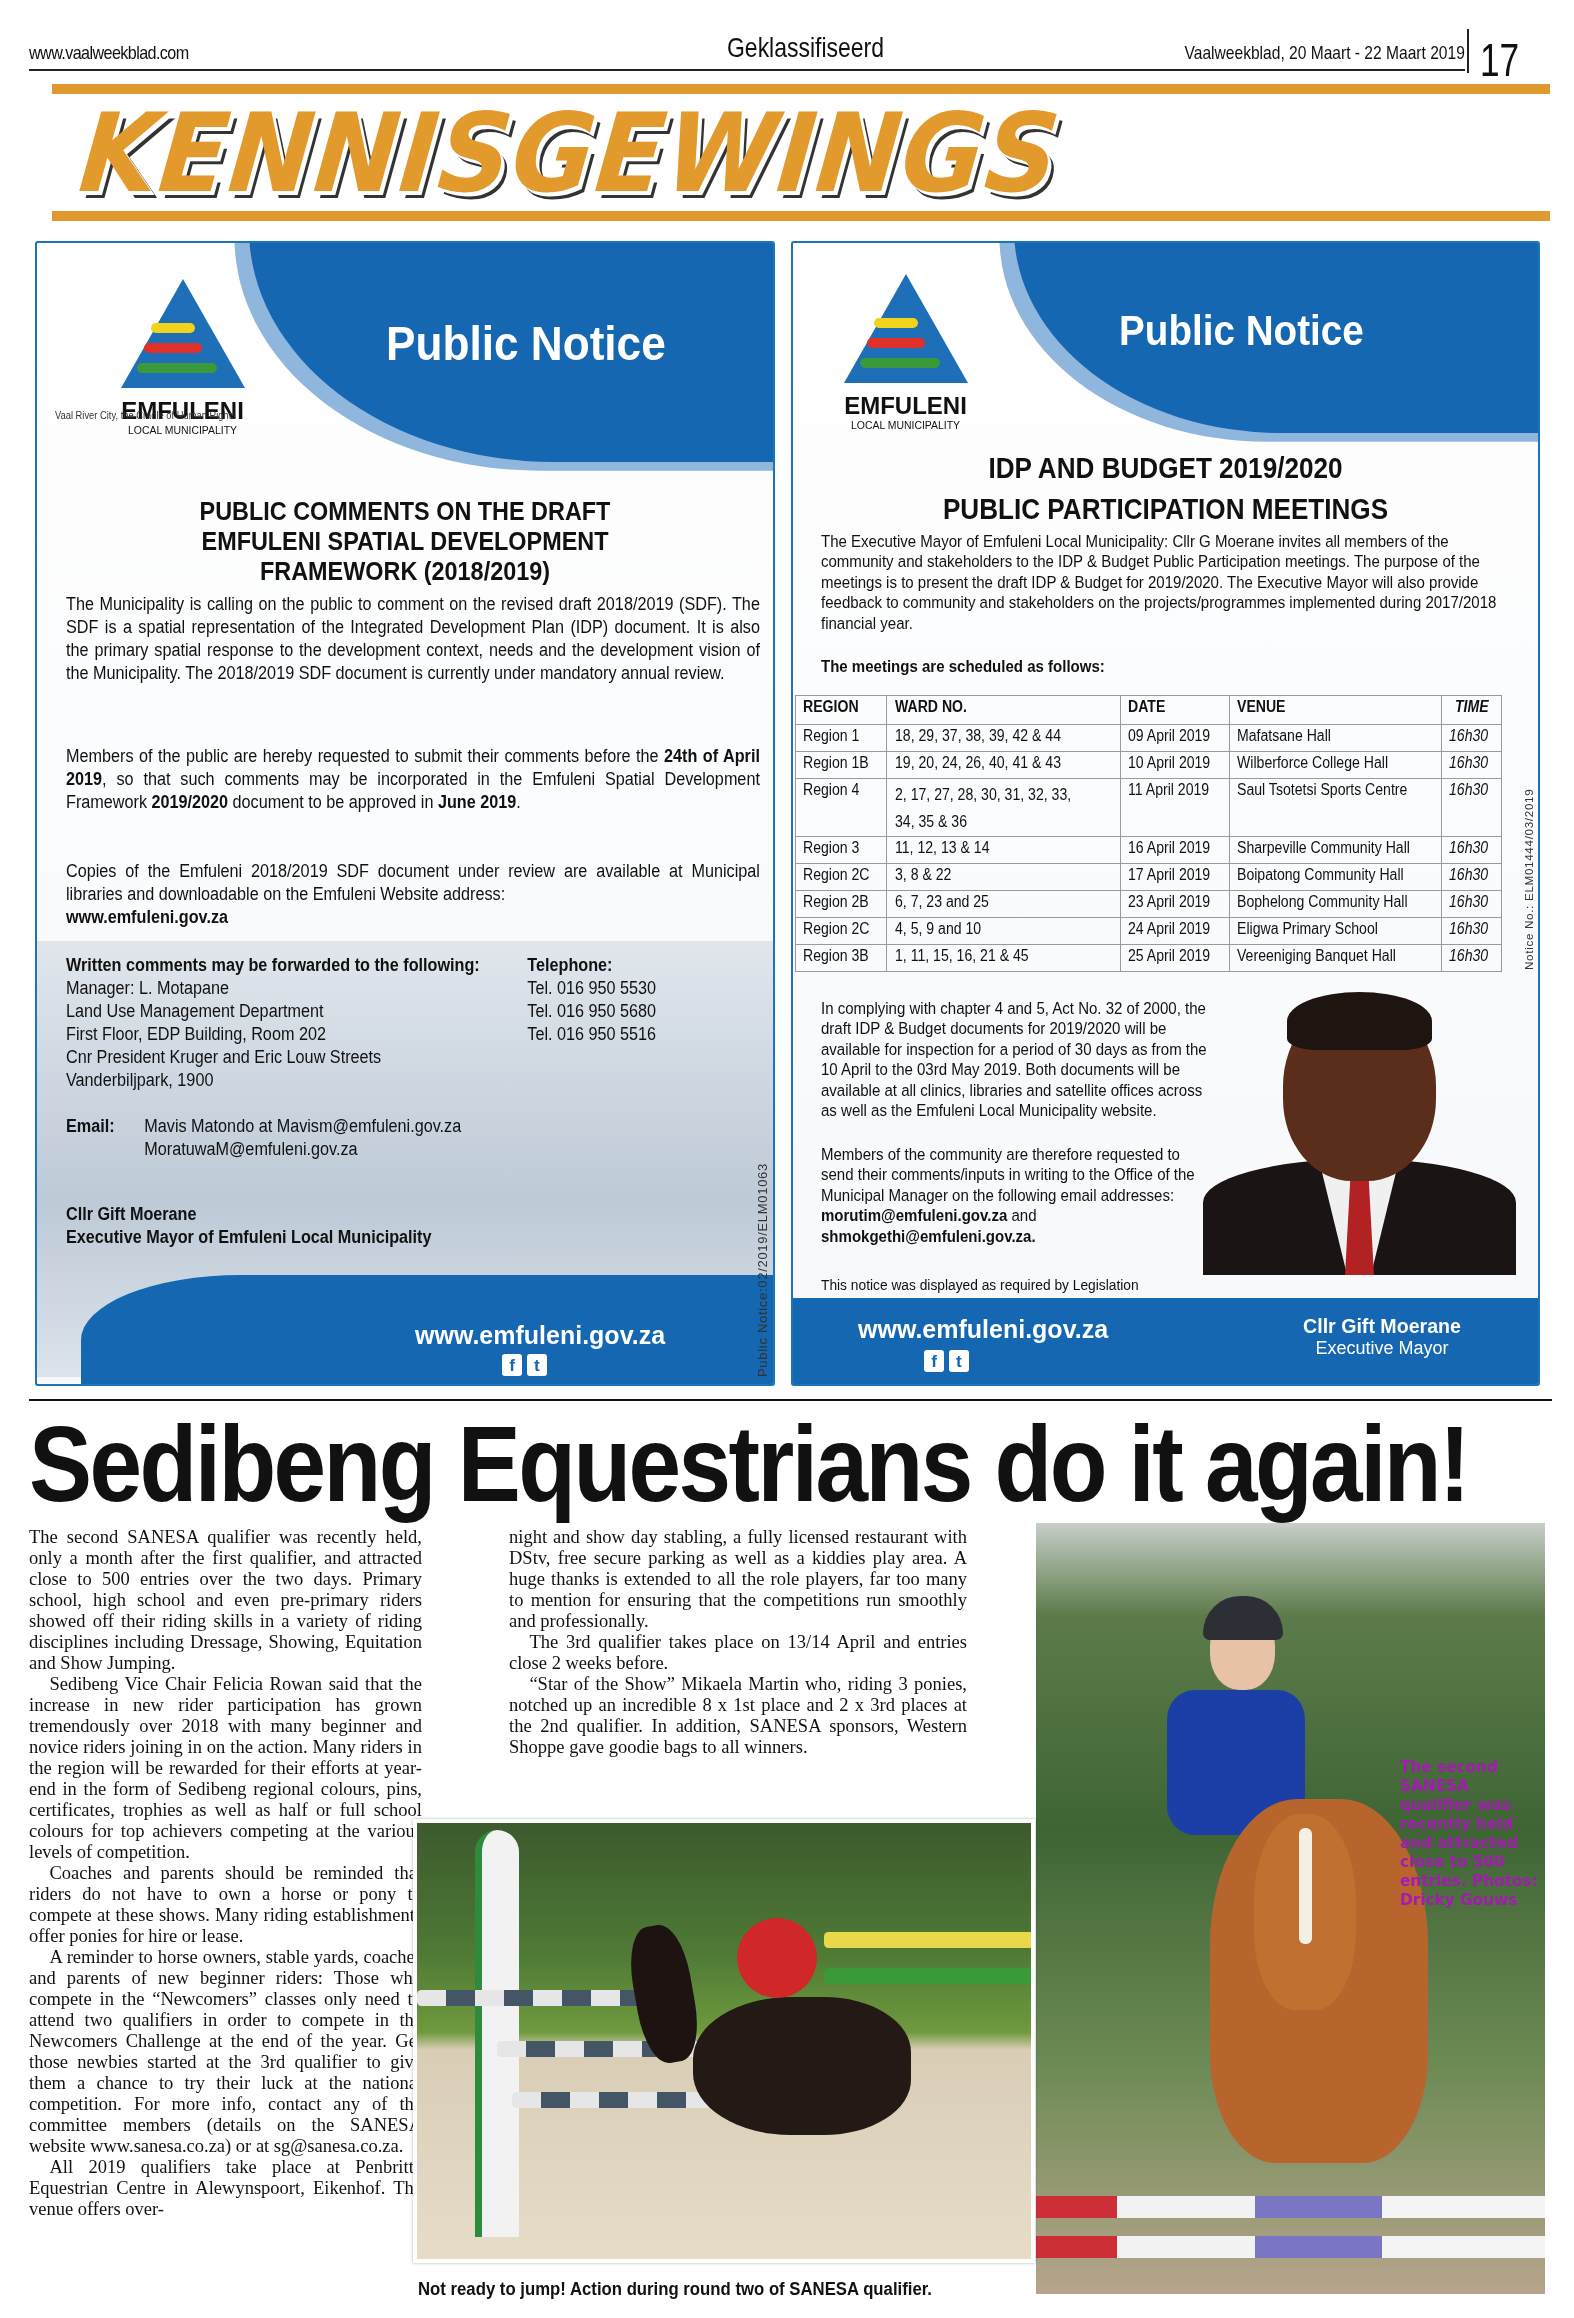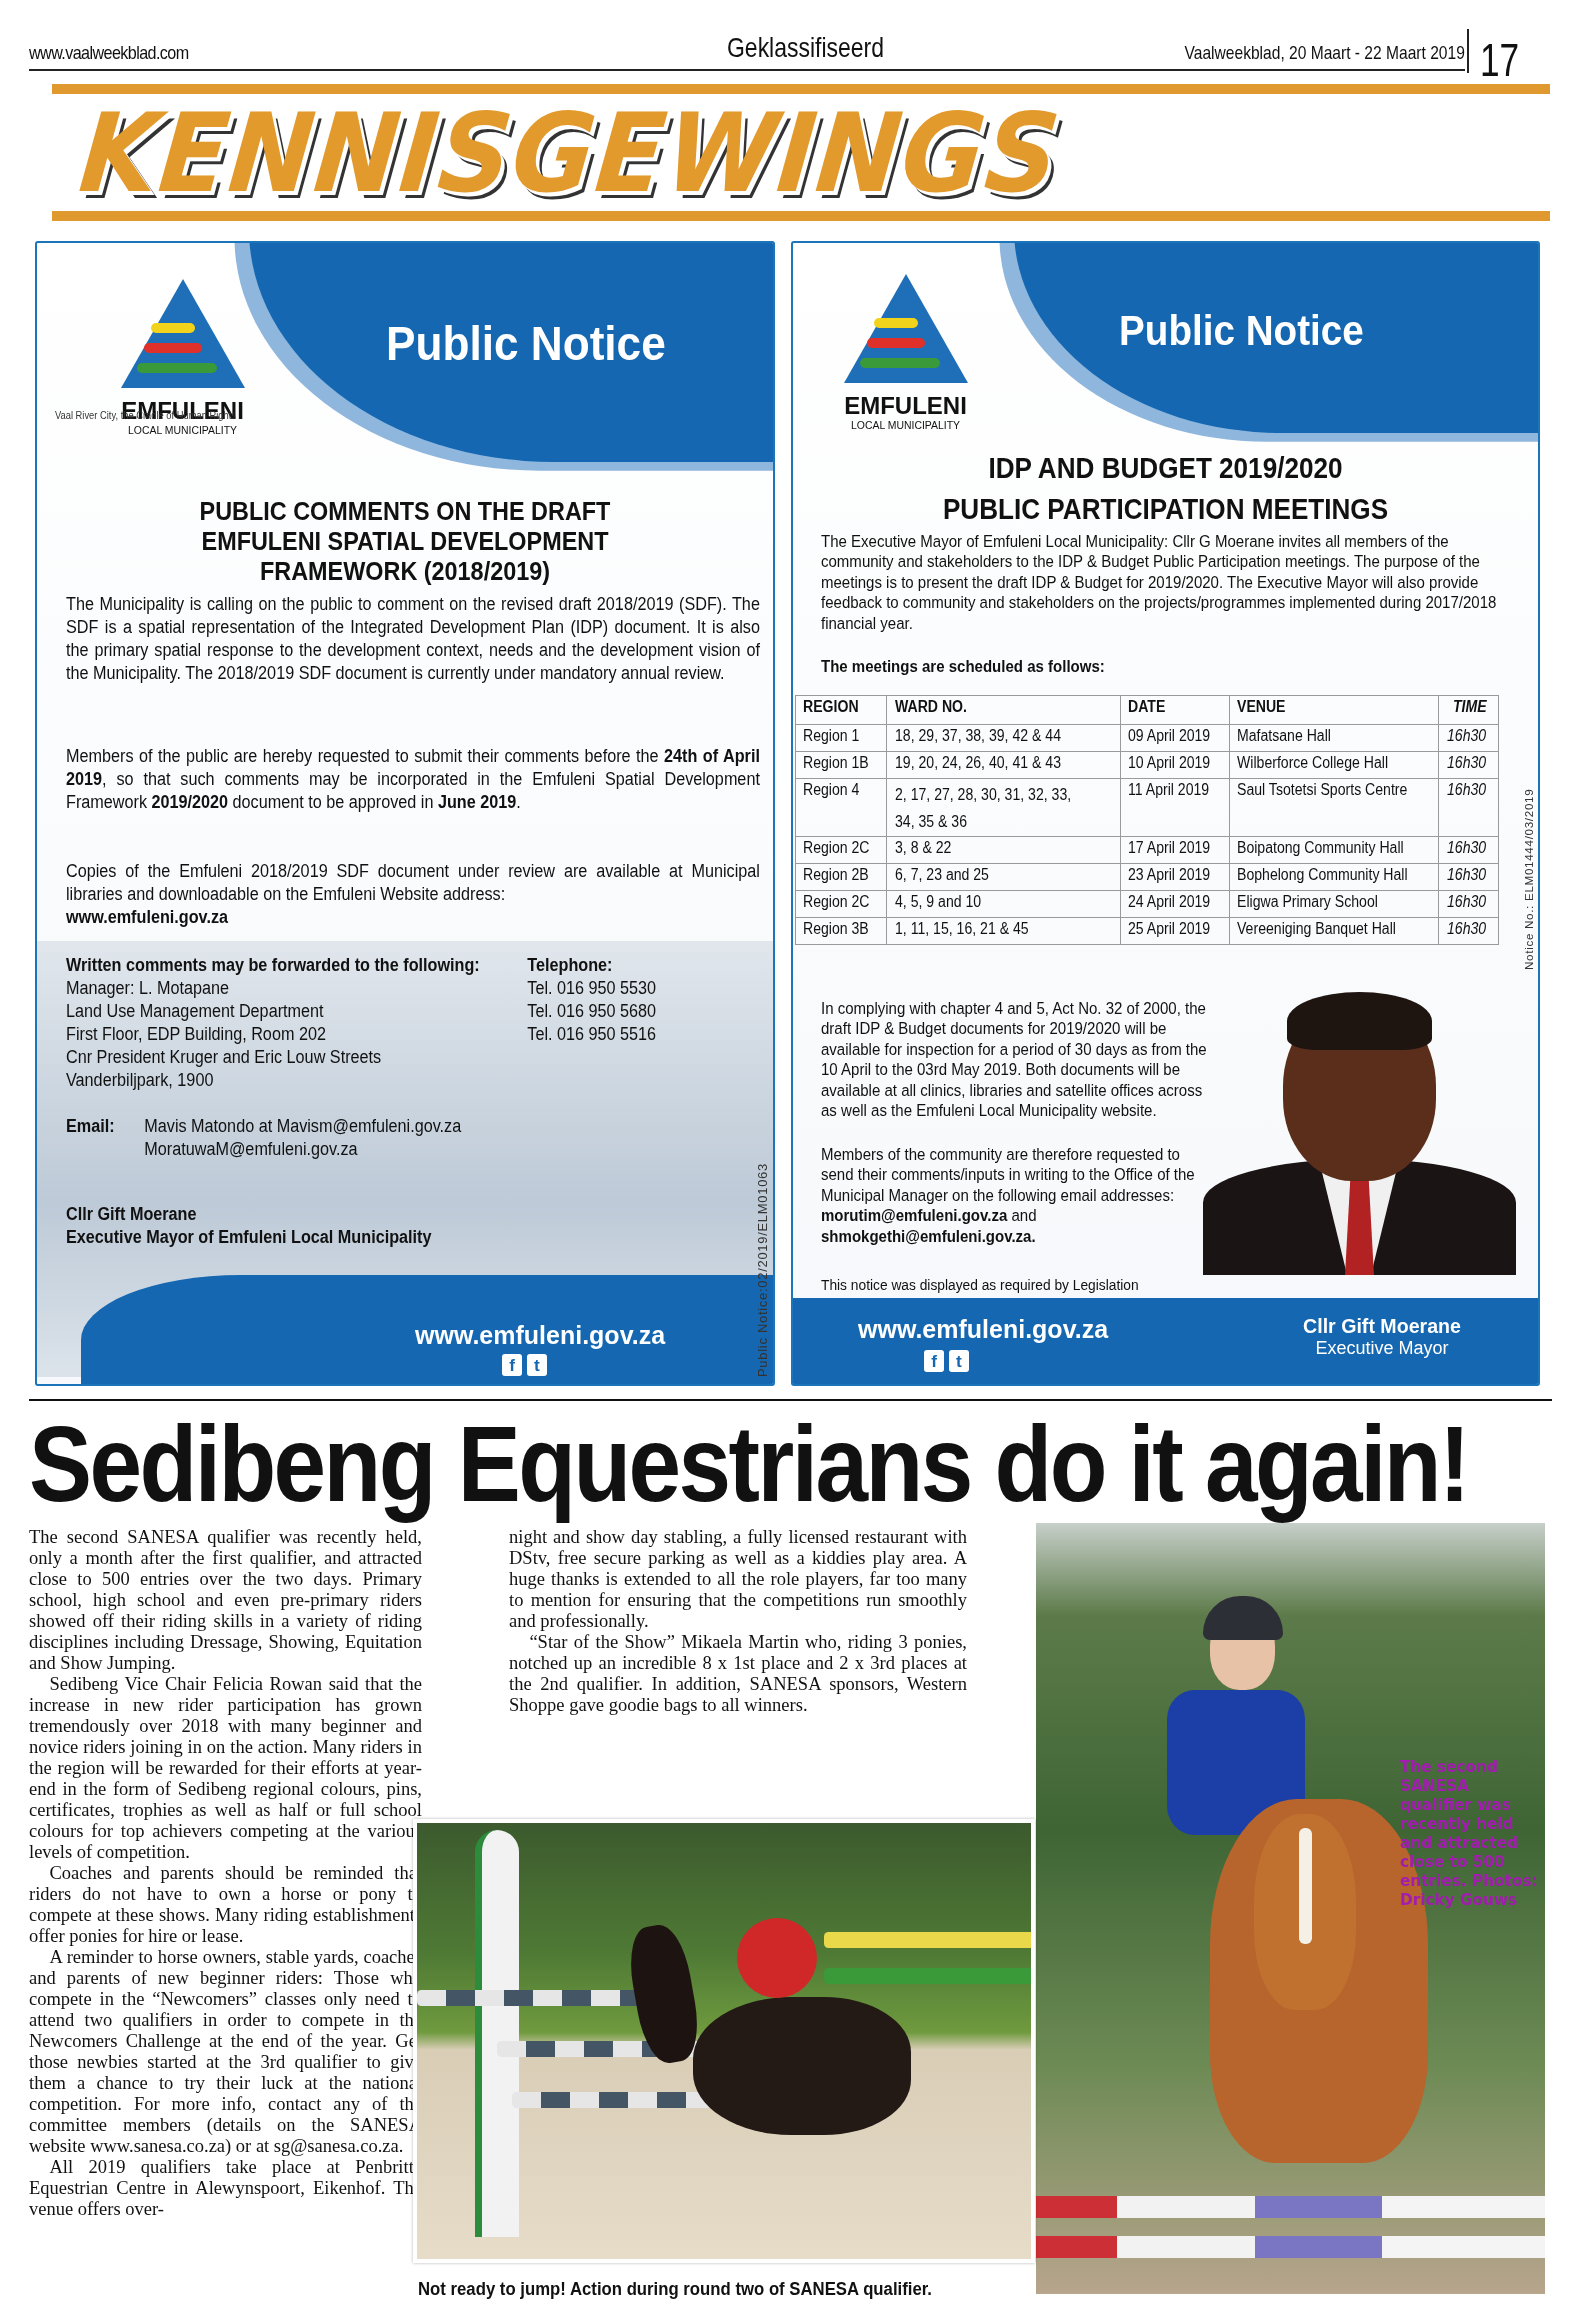--- a/index.html
+++ b/index.html
@@ -233,20 +233,27 @@
         <td class="time"><span>16h30</span></td>
       </tr>
       <tr>
         <td><span>Region 4</span></td>
         <td style="white-space:normal; line-height:27px;"><span style="width:218px;">2, 17, 27, 28, 30, 31, 32, 33, 34, 35 &amp; 36</span></td>
         <td><span>11 April 2019</span></td>
         <td><span>Saul Tsotetsi Sports Centre</span></td>
         <td class="time"><span>16h30</span></td>
       </tr>
       <tr>
+        <td><span>Region  3</span></td>
+        <td><span>11, 12, 13 &amp; 14</span></td>
+        <td><span>16 April 2019</span></td>
+        <td><span>Sharpeville Community Hall</span></td>
+        <td class="time"><span>16h30</span></td>
+      </tr>
+      <tr>
         <td><span>Region 2C</span></td>
         <td><span>3, 8 &amp; 22</span></td>
         <td><span>17 April 2019</span></td>
         <td><span>Boipatong Community Hall</span></td>
         <td class="time"><span>16h30</span></td>
       </tr>
       <tr>
         <td><span>Region 2B</span></td>
         <td><span>6, 7, 23 and 25</span></td>
         <td><span>23 April 2019</span></td>
@@ -305,20 +312,21 @@
 <div class="article-col col1">
   <p>The second SANESA qualifier was recently held, only a month after the first qualifier, and attracted close to 500 entries over the two days. Primary school, high school and even pre-primary riders showed off their riding skills in a variety of riding disciplines including Dressage, Showing, Equitation and Show Jumping.</p>
   <p>Sedibeng Vice Chair Felicia Rowan said that the increase in new rider participation has grown tremendously over 2018 with many beginner and novice riders joining in on the action. Many riders in the region will be rewarded for their efforts at year-end in the form of Sedibeng regional colours, pins, certificates, trophies as well as half or full school colours for top achievers competing at the various levels of competition.</p>
   <p>Coaches and parents should be reminded that riders do not have to own a horse or pony to compete at these shows. Many riding establishments offer ponies for hire or lease.</p>
   <p>A reminder to horse owners, stable yards, coaches and parents of new beginner riders: Those who compete in the “Newcomers” classes only need to attend two qualifiers in order to compete in the Newcomers Challenge at the end of the year. Get those newbies started at the 3rd qualifier to give them a chance to try their luck at the national competition. For more info, contact any of the committee members (details on the SANESA website www.sanesa.co.za) or at sg@sanesa.co.za.</p>
   <p>All 2019 qualifiers take place at Penbritte Equestrian Centre in Alewynspoort, Eikenhof. The venue offers over-</p>
 </div>
 
 <div class="article-col col2">
   <p>night and show day stabling, a fully licensed restaurant with DStv, free secure parking as well as a kiddies play area. A huge thanks is extended to all the role players, far too many to mention for ensuring that the competitions run smoothly and professionally.</p>
+  <p>The 3rd qualifier takes place on 13/14 April and entries close 2 weeks before.</p>
   <p>“Star of the Show” Mikaela Martin who, riding 3 ponies, notched up an incredible 8 x 1st place and 2 x 3rd places at the 2nd qualifier. In addition, SANESA sponsors, Western Shoppe gave goodie bags to all winners.</p>
 </div>
 
 <div class="photo2">
   <div class="kid-jacket" style="left:131px;"></div>
   <div class="kid-head" style="left:174px;"></div>
   <div class="kid-helmet" style="left:167px;"></div>
   <div class="pony"></div>
   <div class="pony-head"></div>
   <div class="pony-blaze"></div>

